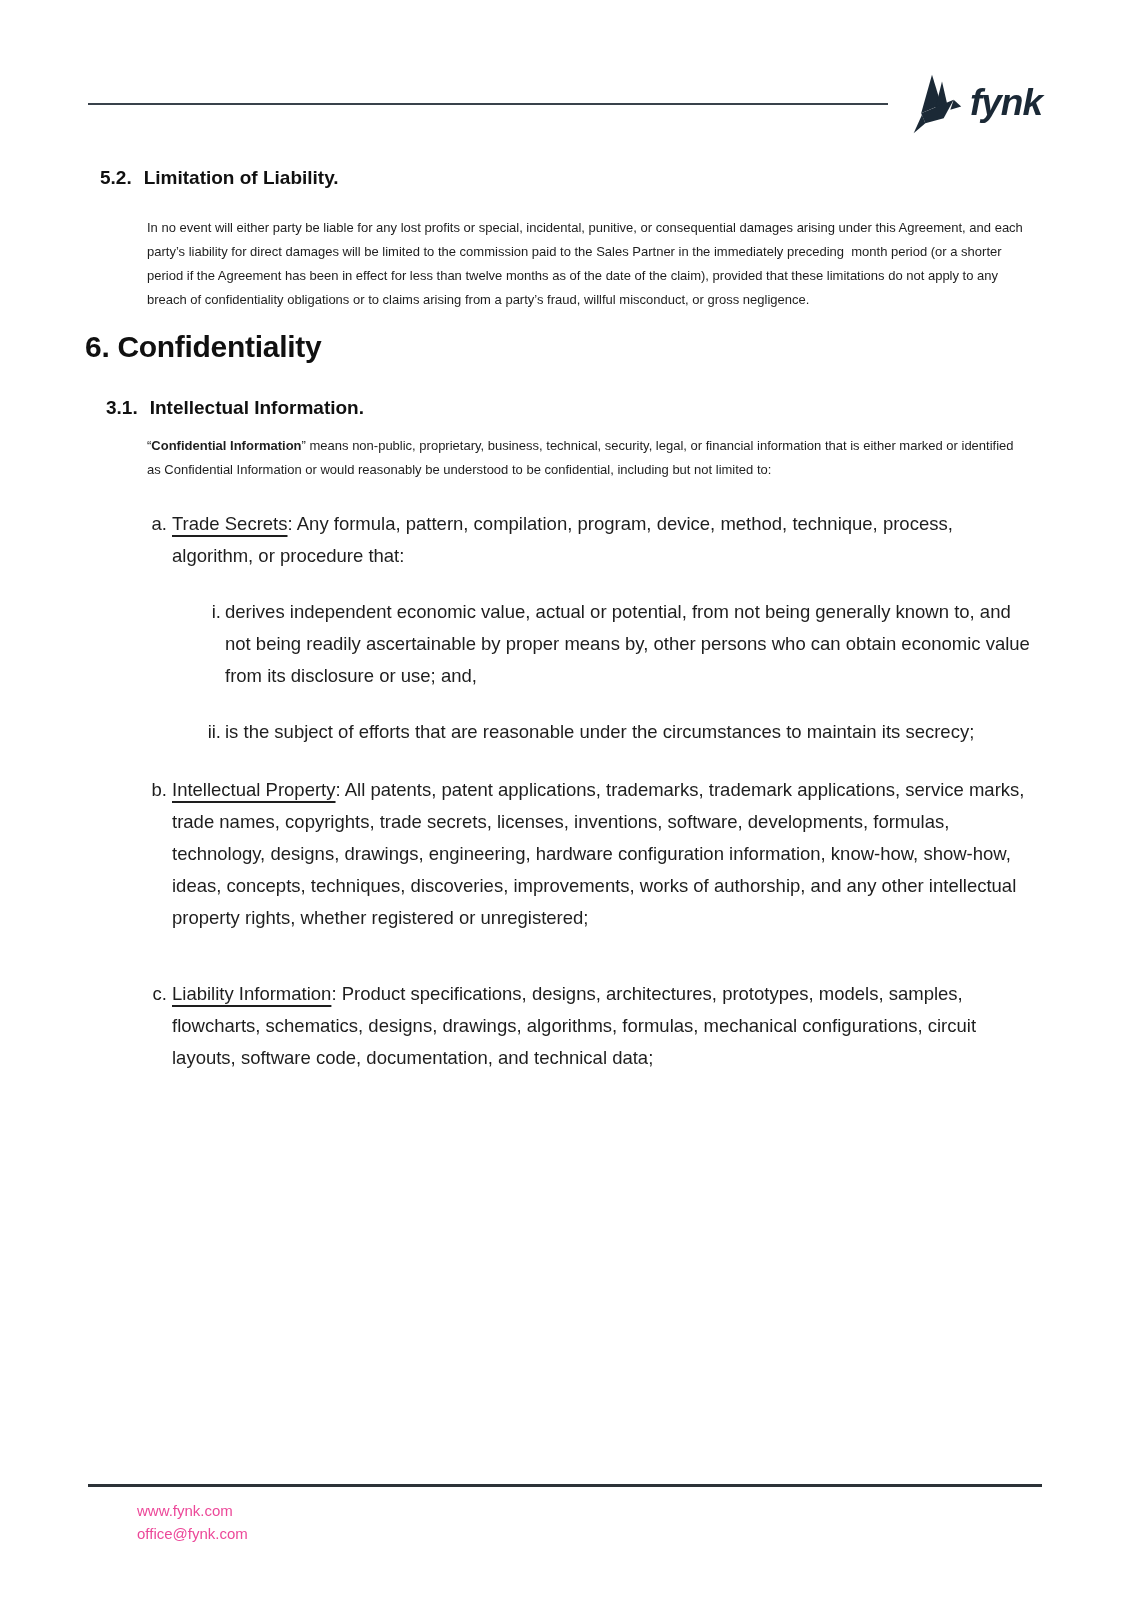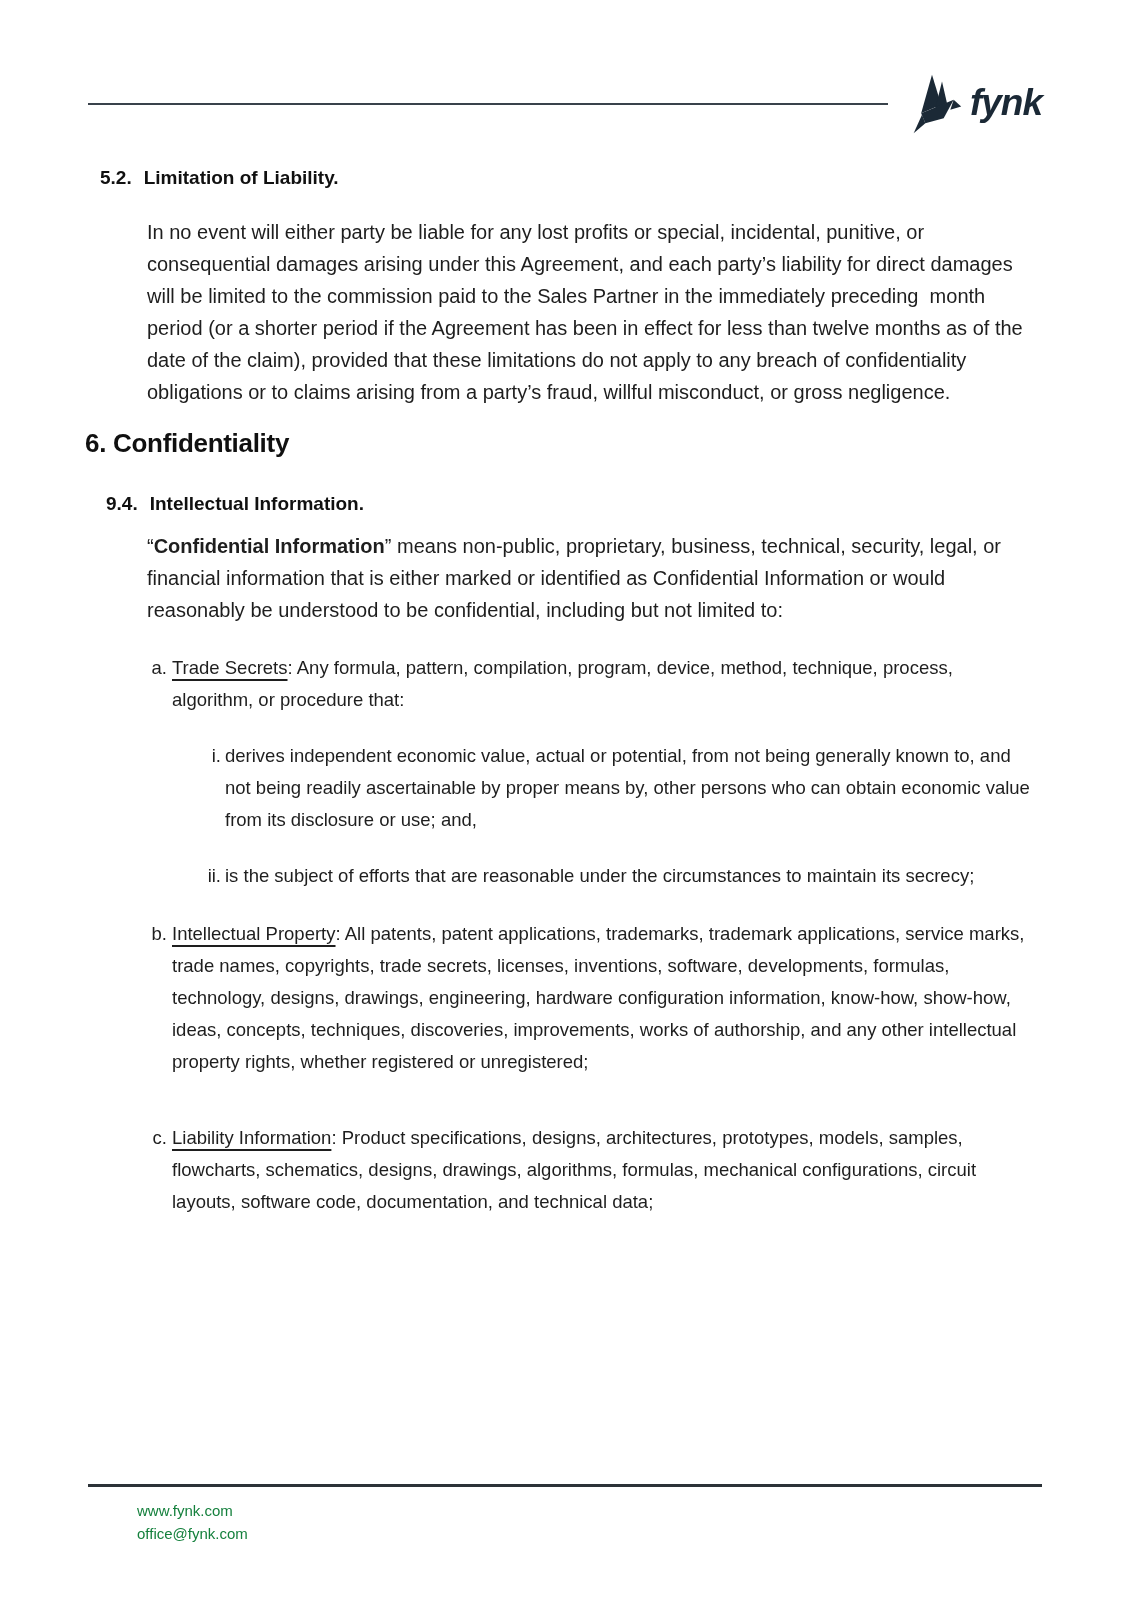--- a/index.html
+++ b/index.html
@@ -32,27 +32,27 @@
   
   .h-sub{
     font-size:19px;font-weight:700;color:var(--head-ink);
     line-height:28px;display:flex;
   }
   .h-sub .num{margin-right:12px;}
   .sec52-head{margin:28px 12px 0 100px;}
   .sec61-head{margin:26px 0 0 106px;}
   .h1{
     margin:14px 0 0 85px;
-    font-size:26px;font-weight:700;color:var(--head-ink);line-height:42px;
+    font-size:30px;font-weight:700;color:var(--head-ink);line-height:42px;
     letter-spacing:-0.3px;
   }
   
   .para{
     margin-left:147px;width:880px;
-    font-size:20px;line-height:32px;color:var(--ink);
+    font-size:13px;line-height:24px;color:var(--ink);
   }
   .sec52-body{margin-top:24px;}
   .sec61-intro{margin-top:12px;}
   .bold{font-weight:700;margin-top:32px;}
   
   .list{margin-left:147px;width:886px;font-size:18.5px;line-height:32px;}
   .item{display:flex;margin-top:26px;}
   .item-marker{flex:none;width:25px;text-align:right;padding-right:5px;}
   .item-body{flex:1;}
   .sublist{}
@@ -60,21 +60,21 @@
   .sub-marker{flex:none;width:35px;text-align:right;padding-right:4px;}
   .item-c{margin-top:44px;}
   .u{
     text-decoration:underline;
     text-underline-offset:5px;
     text-decoration-thickness:1.5px;
   }
   
   .footer{position:absolute;left:88px;right:89px;top:1484px;}
   .footer-rule{height:3px;background:var(--rule-bottom);}
-  .footer-lines{margin:12px 0 0 49px;font-size:15px;line-height:23px;color:#15803d;}
+  .footer-lines{margin:12px 0 0 49px;font-size:15px;line-height:23px;color:#ec4899;}
 </style>
 </head>
 <body>
 
 <div class="page">
 
   <div class="header">
     <div class="header-rule"></div>
     <div class="logo">
       <span>
@@ -93,21 +93,21 @@
   <div class="h-sub sec52-head">
     <span class="num">5.2.</span>
     <span>Limitation of Liability.</span>
   </div>
 
   <p class="para sec52-body">In no event will either party be liable for any lost profits or special, incidental, punitive, or consequential damages arising under this Agreement, and each party’s liability for direct damages will be limited to the commission paid to the Sales Partner in the immediately preceding&nbsp; month period (or a shorter period if the Agreement has been in effect for less than twelve months as of the date of the claim), provided that these limitations do not apply to any breach of confidentiality obligations or to claims arising from a party’s fraud, willful misconduct, or gross negligence.</p>
 
   <div class="h1">6. Confidentiality</div>
 
   <div class="h-sub sec61-head">
-    <span class="num">9.4.</span>
+    <span class="num">3.1.</span>
     <span>Intellectual Information.</span>
   </div>
 
   <p class="para sec61-intro"><span>“</span><span class="bold">Confidential Information</span><span>” means non-public, proprietary, business, technical, security, legal, or financial information that is either marked or identified as Confidential Information or would reasonably be understood to be confidential, including but not limited to:</span></p>
 
   <div class="list">
 
     <div class="item">
       <span class="item-marker">a.</span>
       <div class="item-body">

